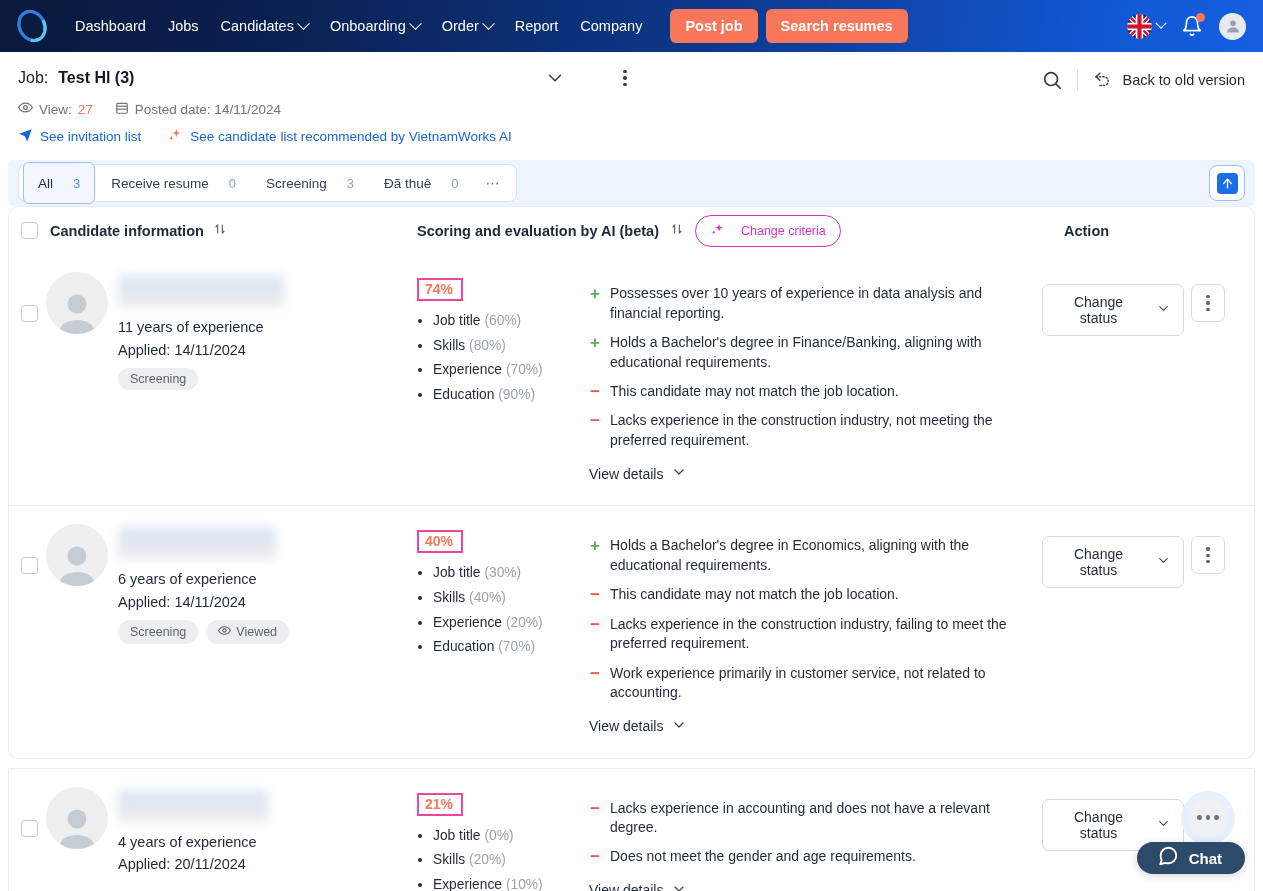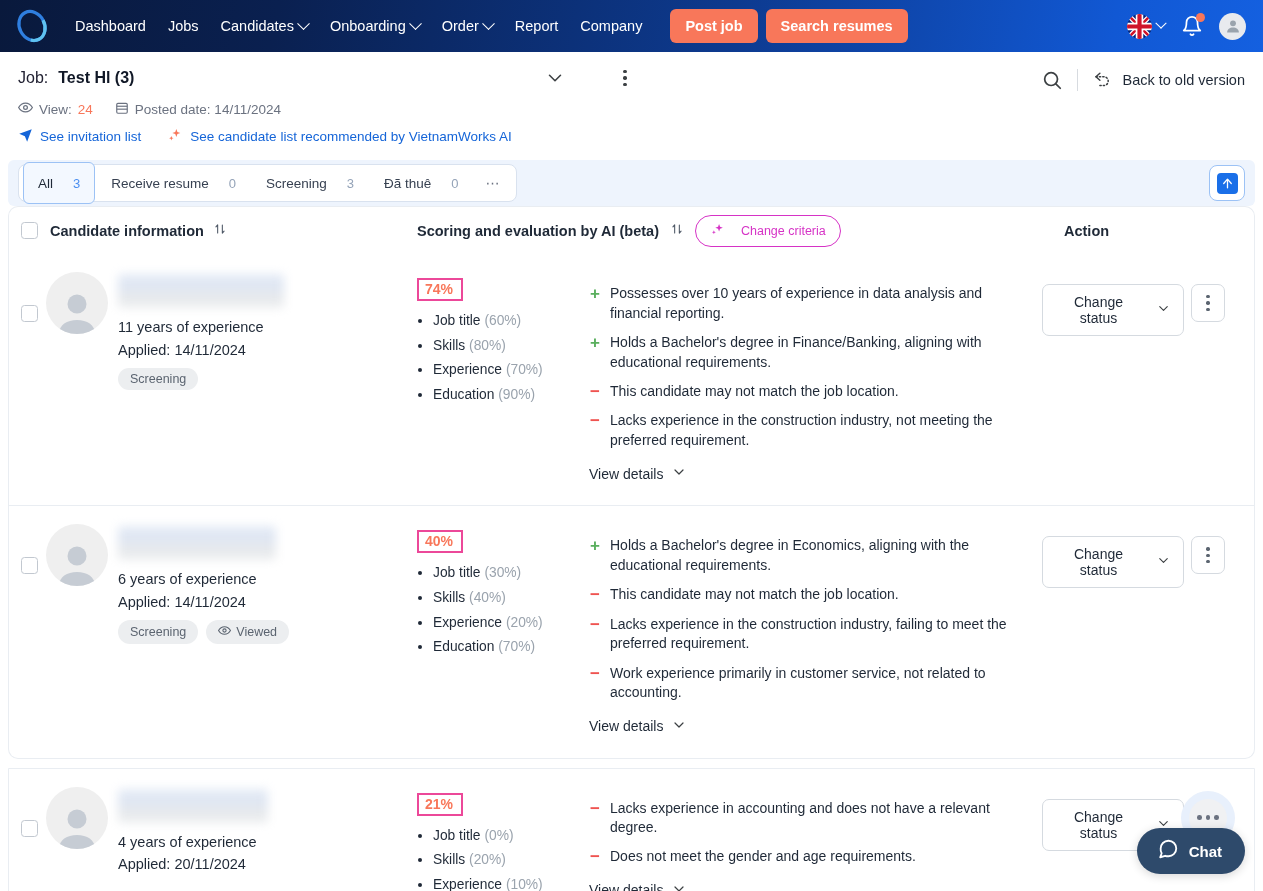--- a/index.html
+++ b/index.html
@@ -328,21 +328,21 @@
   }
   .dots-h i { width: 4.6px; height: 4.6px; border-radius: 50%; background: #6b7280; display:block; }
 
   
   .chat-widget {
     position: absolute;
     right: 18px; bottom: 17px;
     background: #2e4a6b;
     color: #fff;
     border-radius: 24px;
-    height: 46px;
+    height: 32px;
     display: flex; align-items: center; gap: 10px;
     padding: 0 23px 0 20px;
     cursor: pointer;
     box-shadow: 0 2px 10px rgba(0,0,0,0.16);
     z-index: 50;
   }
   .chat-label { font-size: 15px; font-weight: 700; }
 </style>
 </head>
 <body>
@@ -441,21 +441,21 @@
 
   <div class="meta-row">
     <span class="meta-item">
       <span>
         <svg width="15" height="15" viewBox="0 0 24 24" fill="none" stroke="#6b7280" stroke-width="2">
             <path d="M1 12s4-7 11-7 11 7 11 7-4 7-11 7S1 12 1 12z"></path>
             <circle cx="12" cy="12" r="3"></circle>
           </svg>
       </span>
       <span>View:</span>
-      <span class="meta-accent">24</span>
+      <span class="meta-accent">27</span>
     </span>
     <span class="meta-item">
       <span>
         <svg width="14" height="14" viewBox="0 0 24 24" fill="none" stroke="#6b7280" stroke-width="2">
             <rect x="3" y="4" width="18" height="17" rx="2"></rect>
             <line x1="3" y1="9" x2="21" y2="9"></line>
             <line x1="3" y1="14" x2="21" y2="14"></line>
           </svg>
       </span>
       <span>Posted date: 14/11/2024</span>

